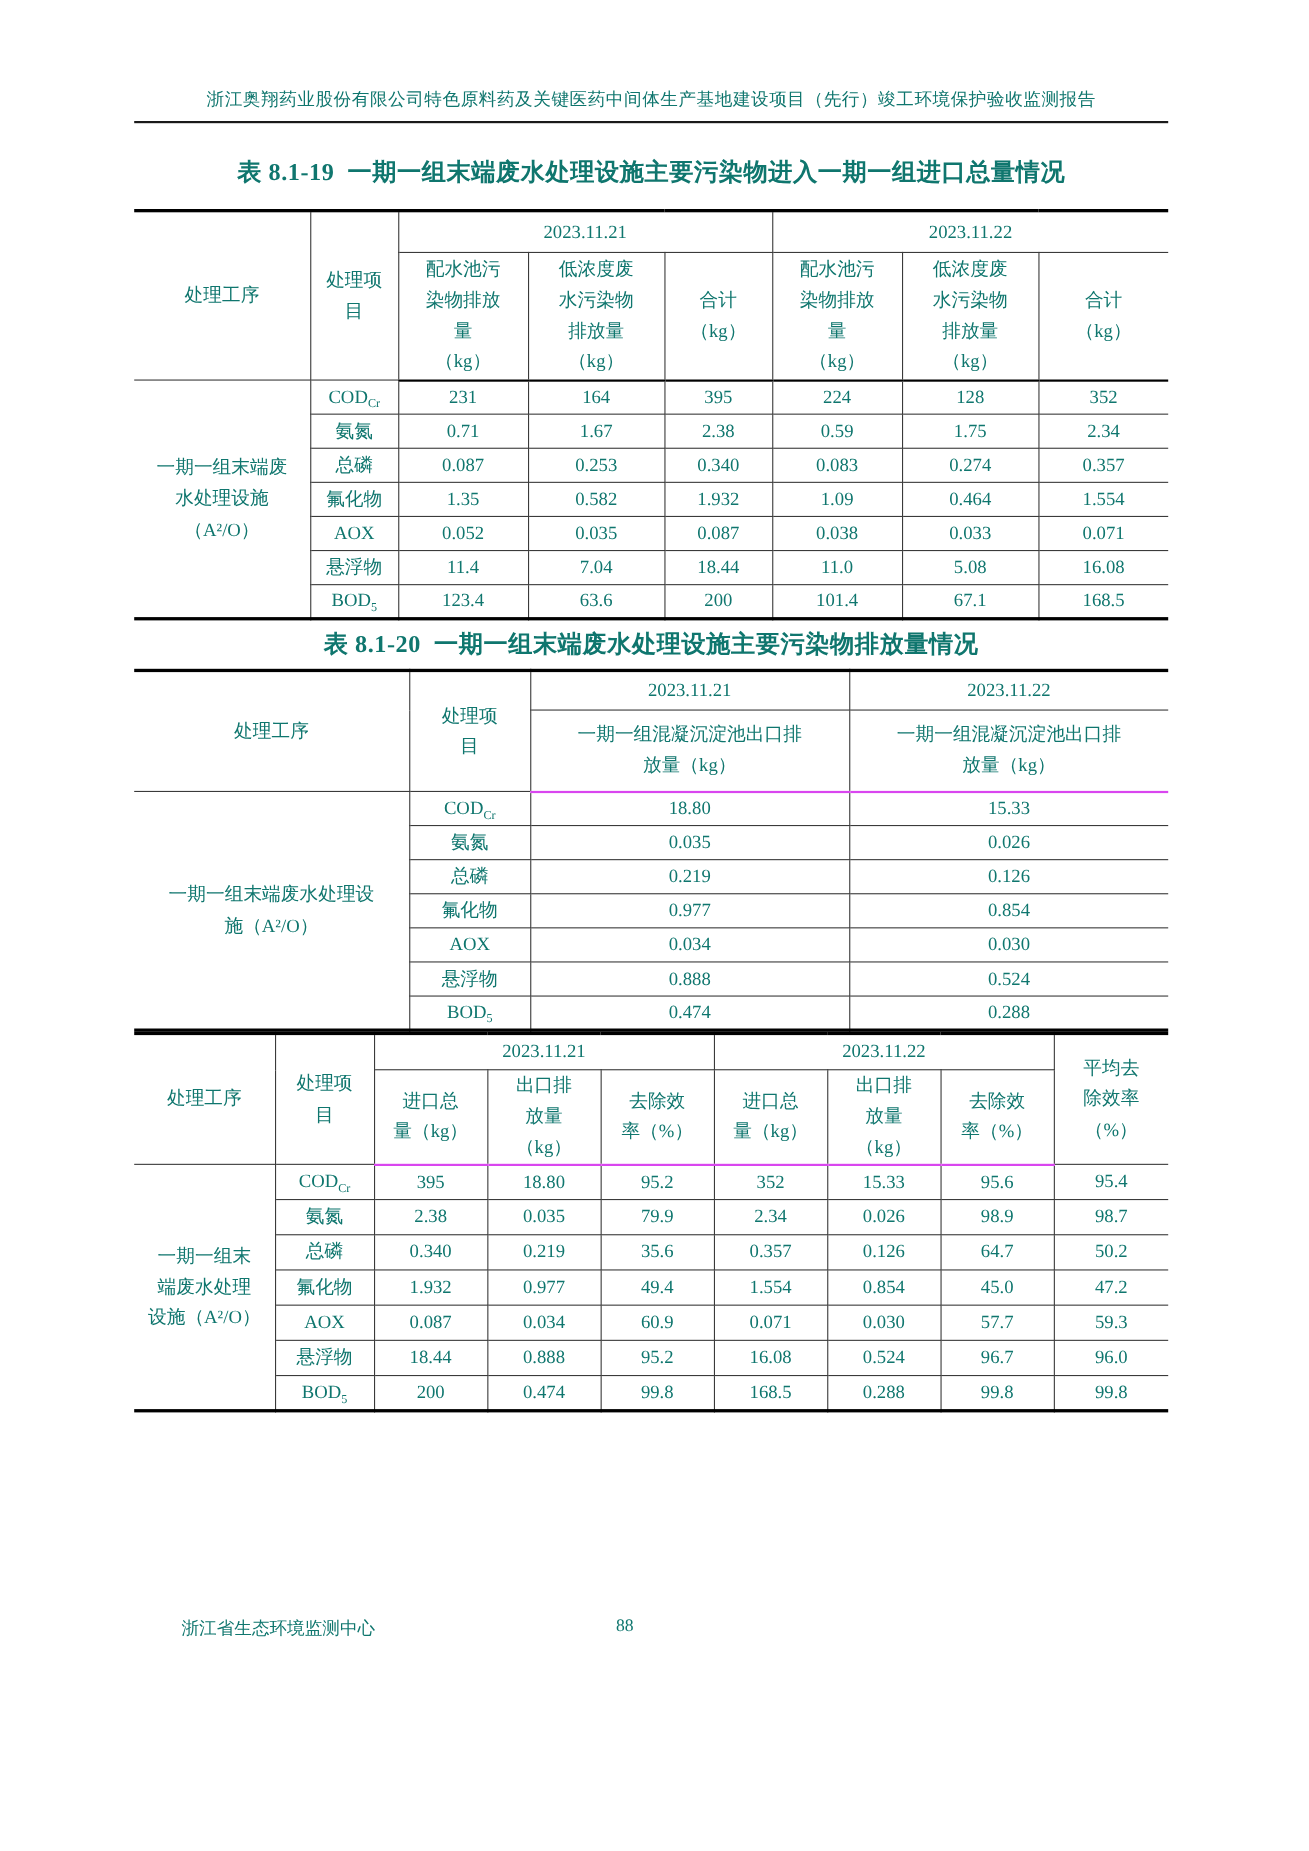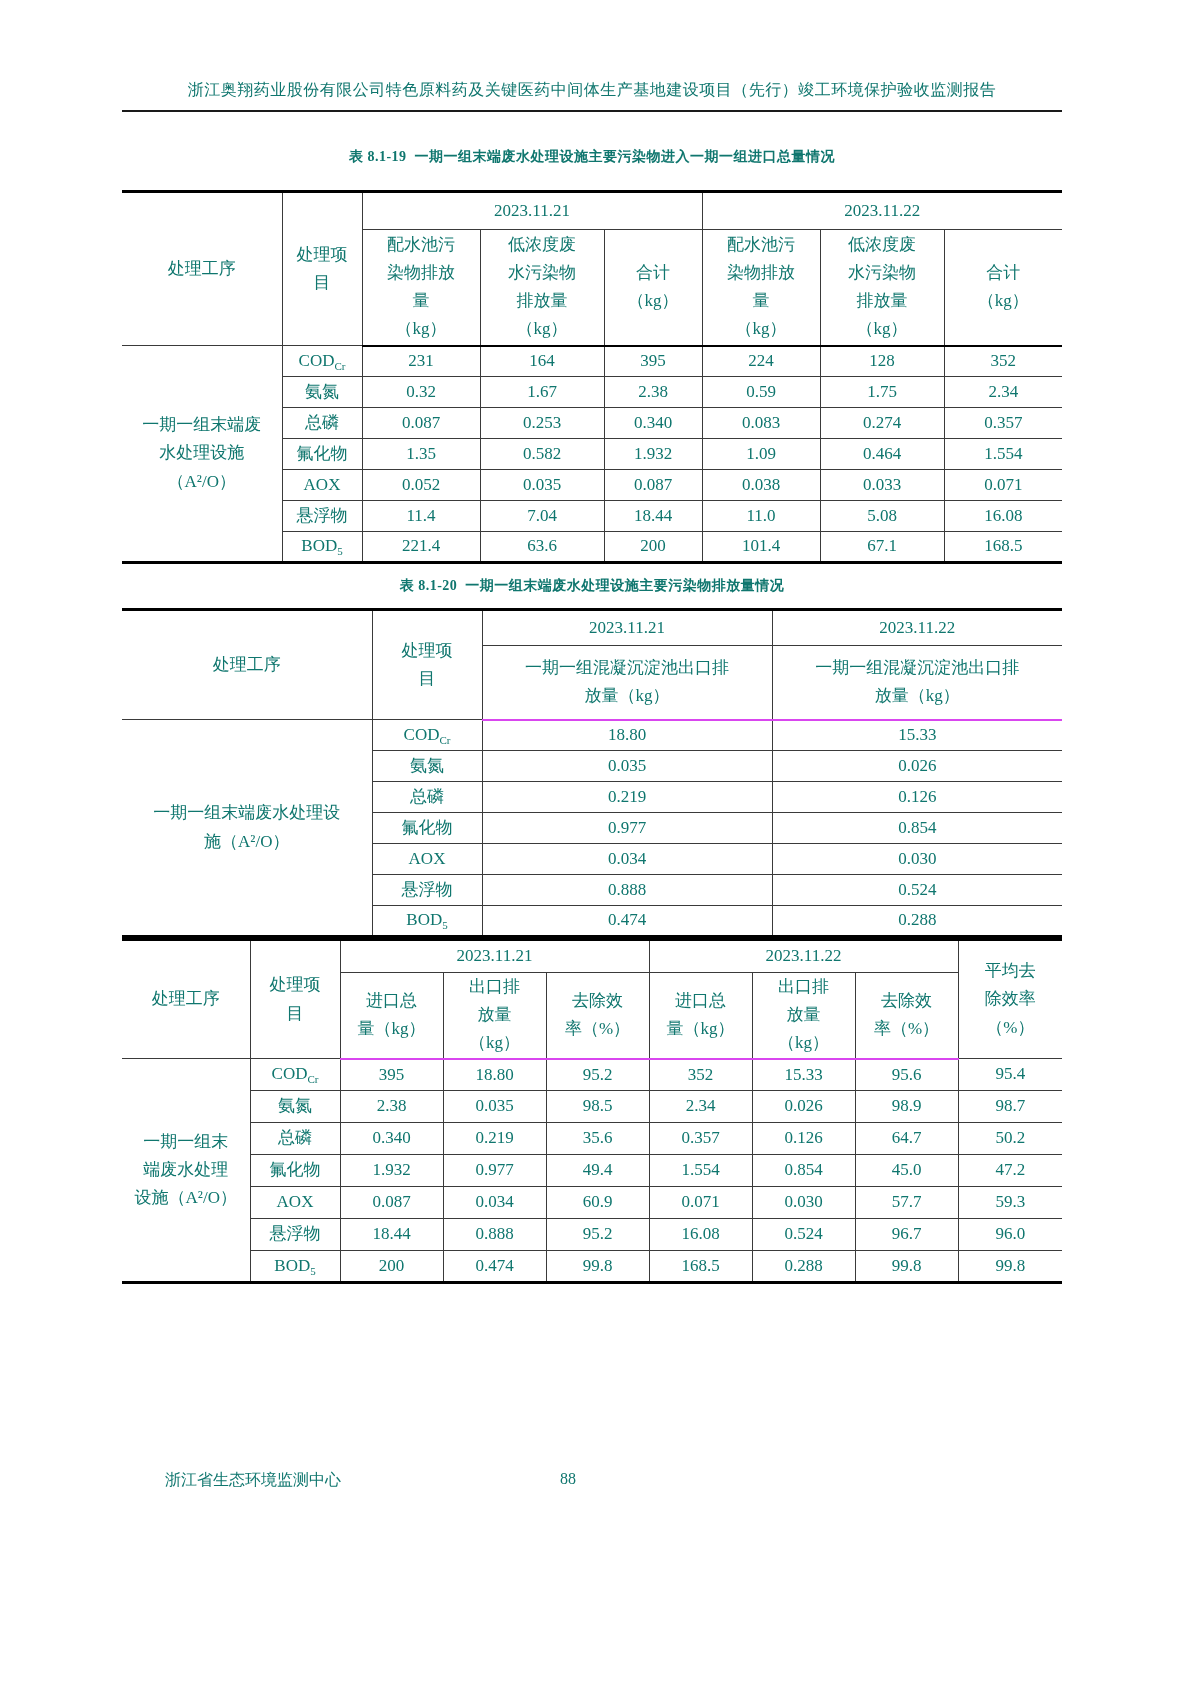--- a/index.html
+++ b/index.html
@@ -25,21 +25,21 @@
     border-bottom: 2px solid #1a1a1a;
     white-space: nowrap;
   }
   .content {
     position: absolute;
     top: 112px;
     left: 122px;
     width: 940px;
   }
   .t-title {
-    font-size: 14px;
+    font-size: 22px;
     font-weight: bold;
     text-align: center;
     white-space: pre;
     letter-spacing: .5px;
     margin: 9px 0;
     line-height: 26px;
   }
   .t-title.first { margin: 32px 0 20px; }
   table.data-table {
     border-collapse: collapse;
@@ -144,21 +144,21 @@
           <td><span>COD</span><sub class="cell-sub">Cr</sub></td>
           <td>231</td>
           <td>164</td>
           <td>395</td>
           <td>224</td>
           <td>128</td>
           <td>352</td>
         </tr>
         <tr>
           <td><span>氨氮</span><sub class="cell-sub"></sub></td>
-          <td>0.32</td>
+          <td>0.71</td>
           <td>1.67</td>
           <td>2.38</td>
           <td>0.59</td>
           <td>1.75</td>
           <td>2.34</td>
         </tr>
         <tr>
           <td><span>总磷</span><sub class="cell-sub"></sub></td>
           <td>0.087</td>
           <td>0.253</td>
@@ -189,21 +189,21 @@
           <td><span>悬浮物</span><sub class="cell-sub"></sub></td>
           <td>11.4</td>
           <td>7.04</td>
           <td>18.44</td>
           <td>11.0</td>
           <td>5.08</td>
           <td>16.08</td>
         </tr>
         <tr>
           <td><span>BOD</span><sub class="cell-sub">5</sub></td>
-          <td>221.4</td>
+          <td>123.4</td>
           <td>63.6</td>
           <td>200</td>
           <td>101.4</td>
           <td>67.1</td>
           <td>168.5</td>
         </tr>
       </tbody>
     </table>
 
     <div class="t-title">表 8.1-20  一期一组末端废水处理设施主要污染物排放量情况</div>
@@ -323,21 +323,21 @@
           <td>95.2</td>
           <td>352</td>
           <td>15.33</td>
           <td>95.6</td>
           <td>95.4</td>
         </tr>
         <tr>
           <td><span>氨氮</span><sub class="cell-sub"></sub></td>
           <td>2.38</td>
           <td>0.035</td>
-          <td>98.5</td>
+          <td>79.9</td>
           <td>2.34</td>
           <td>0.026</td>
           <td>98.9</td>
           <td>98.7</td>
         </tr>
         <tr>
           <td><span>总磷</span><sub class="cell-sub"></sub></td>
           <td>0.340</td>
           <td>0.219</td>
           <td>35.6</td>

